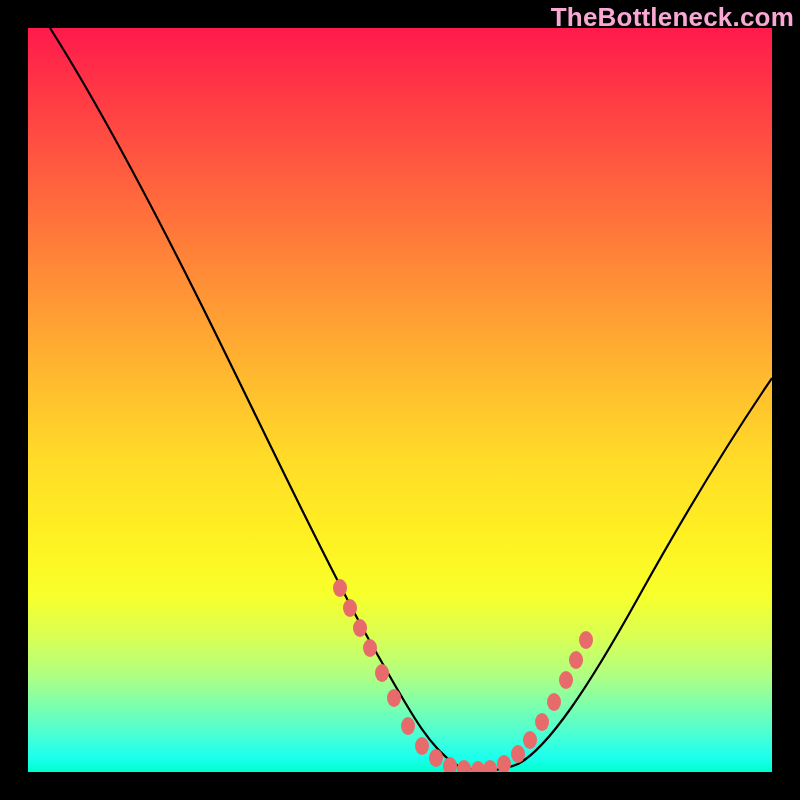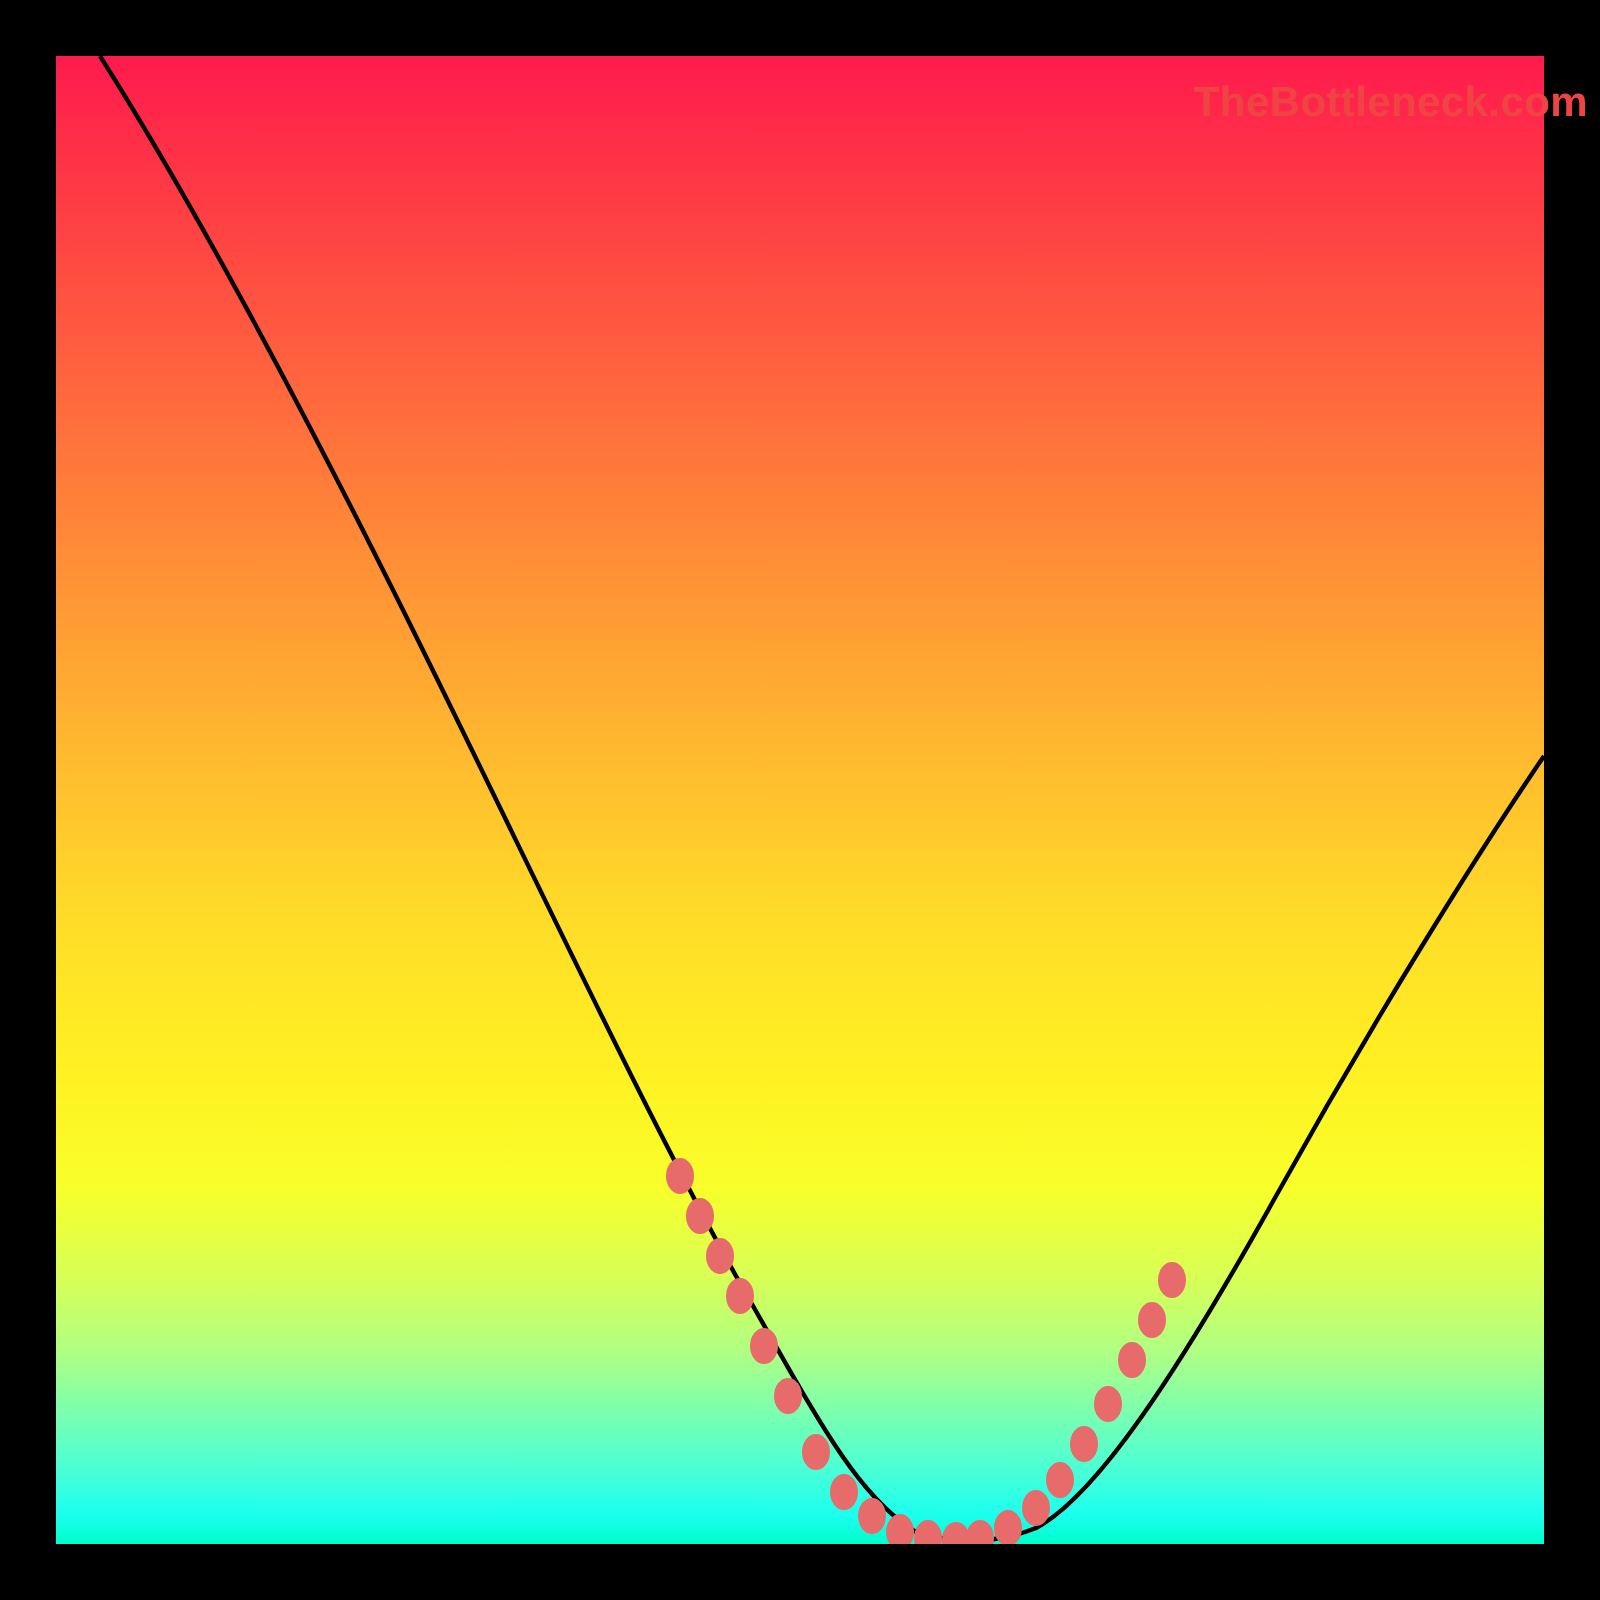--- a/index.html
+++ b/index.html
@@ -40,26 +40,25 @@
       #4affd5 95%,
       #1cffee 98%,
       #00ffcc 100%
     );
   }
   .watermark {
     position: absolute;
     top: 2px;
     right: 6px;
     font-family: Arial, Helvetica, sans-serif;
-    font-size: 21px;
+    font-size: 26px;
     font-weight: 600;
-    color: #ef4444;
+    color: #f9a8d4;
     letter-spacing: 0.2px;
     user-select: none;
-    margin-top: 38px;
   }
   svg.curve {
     position: absolute;
     left: 0;
     top: 0;
     width: 744px;
     height: 744px;
   }
 </style>
 </head>

